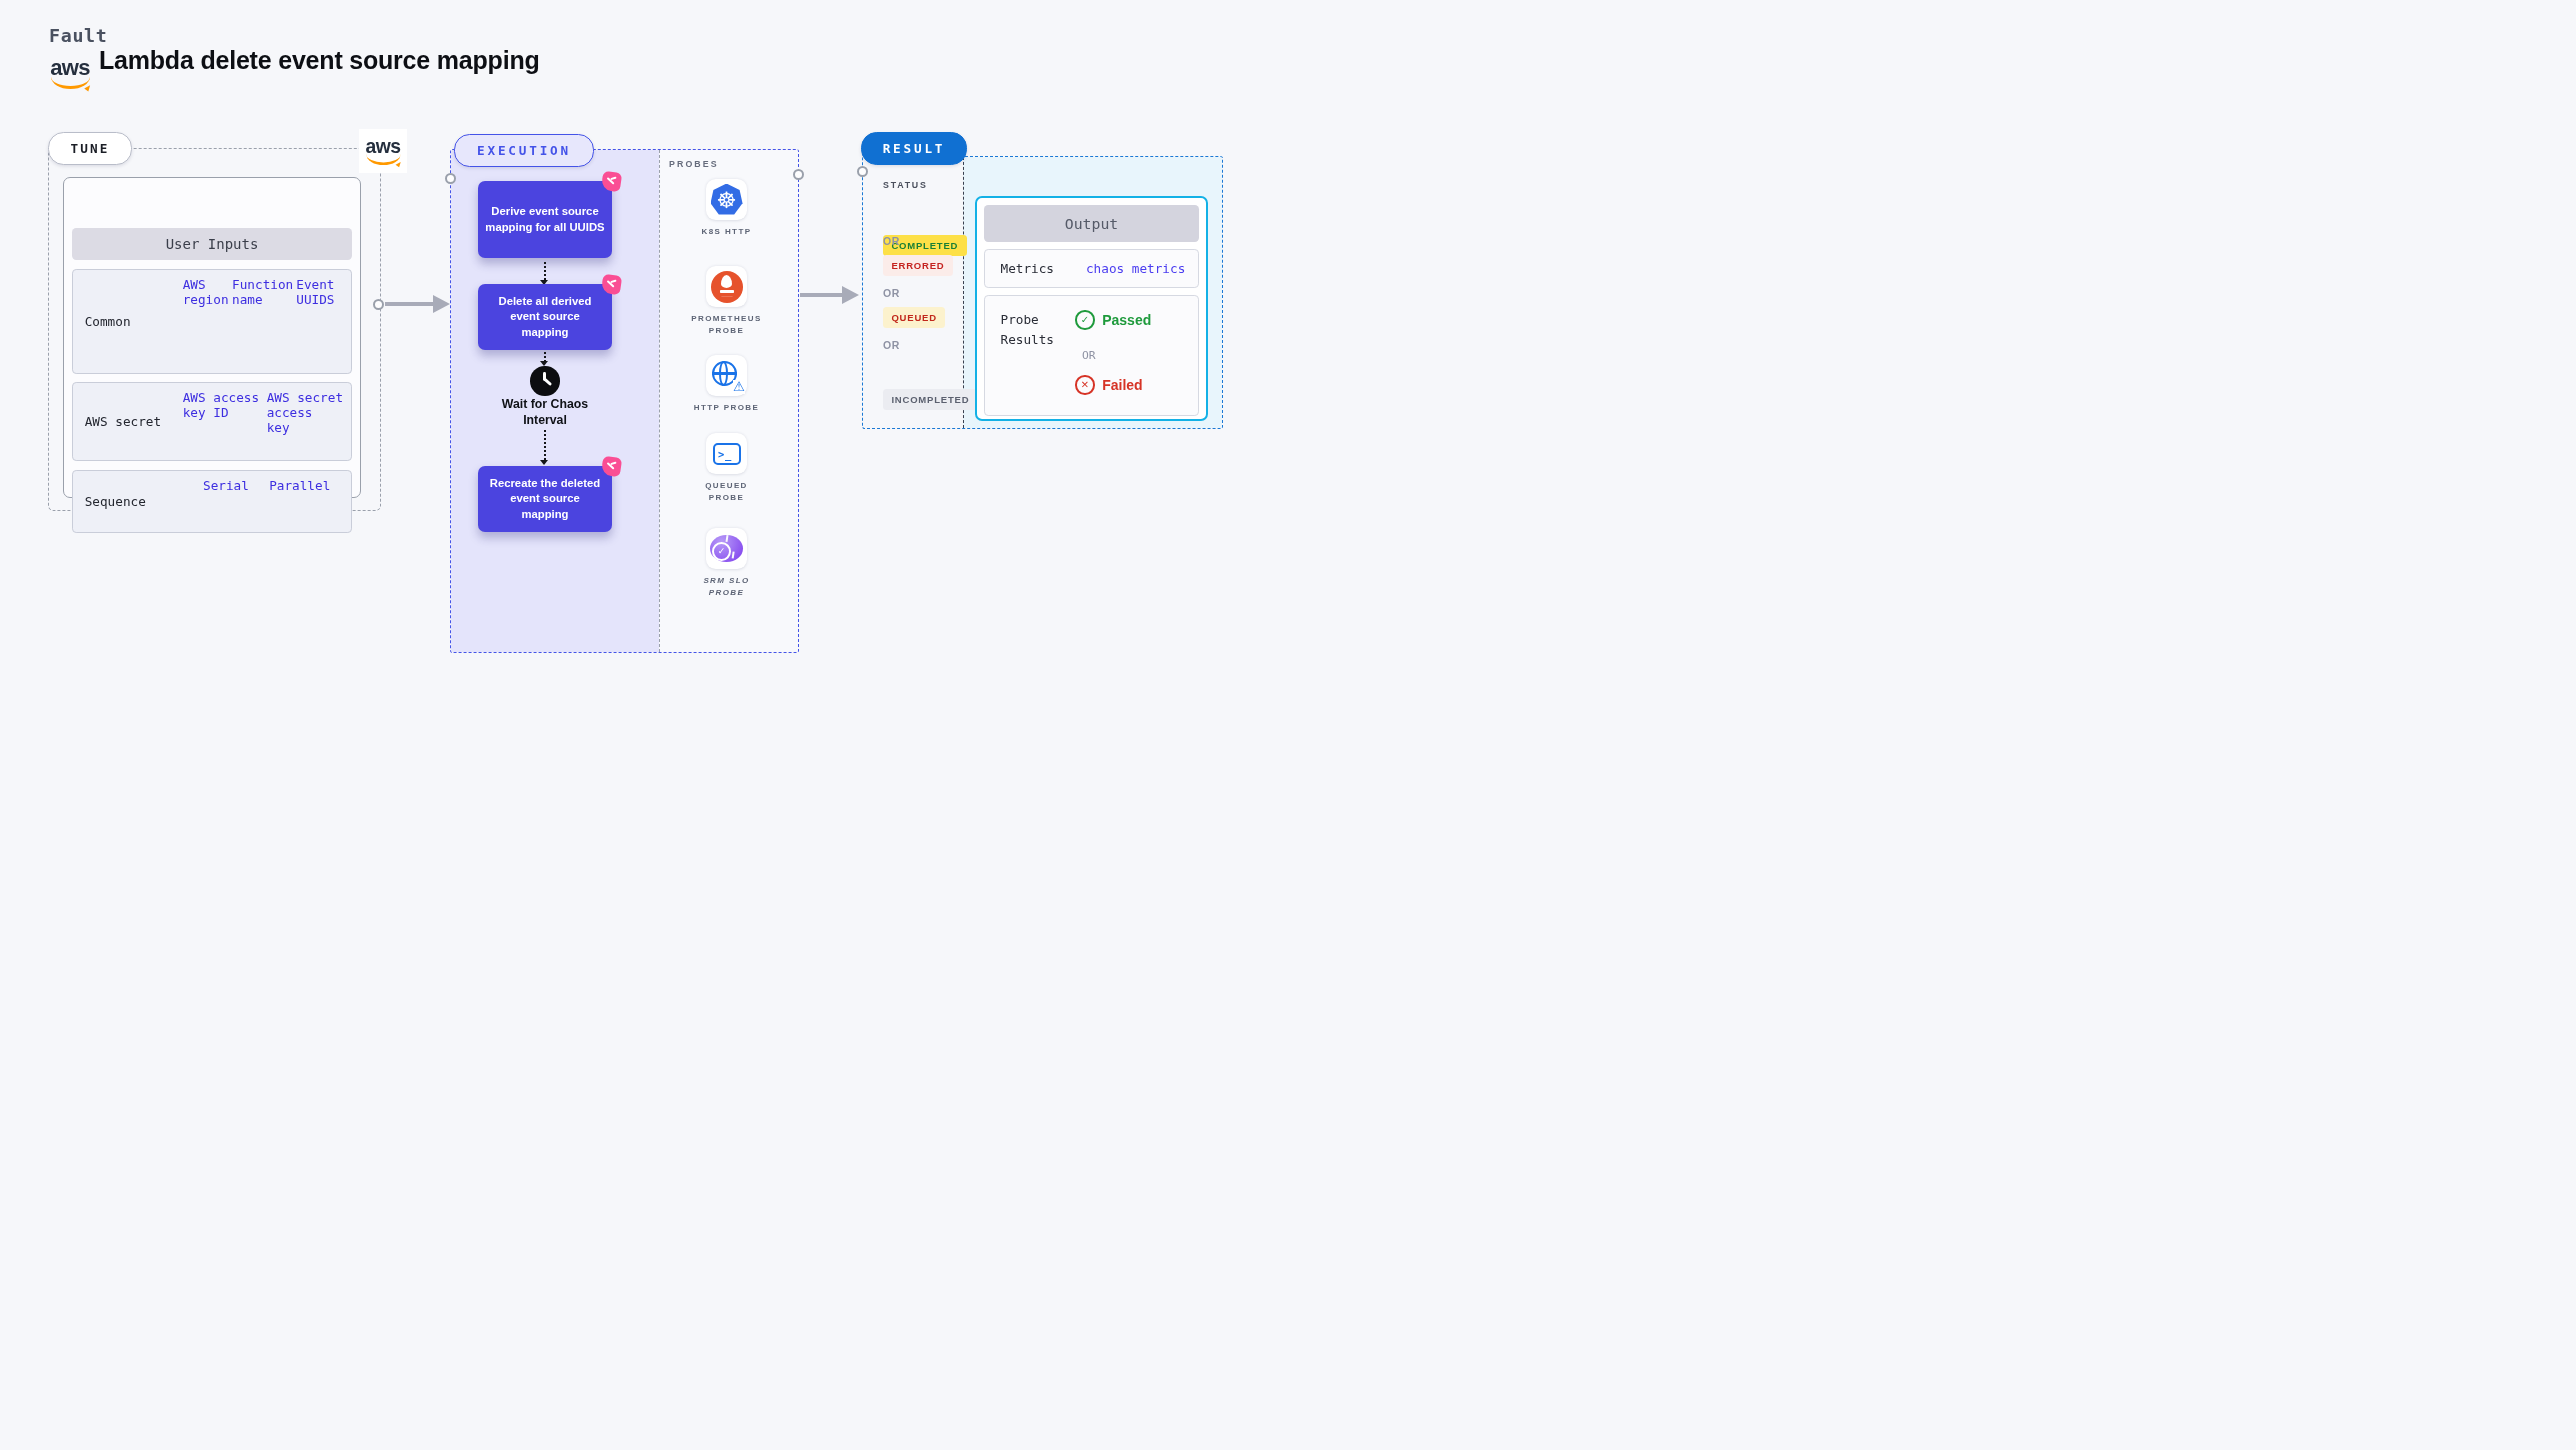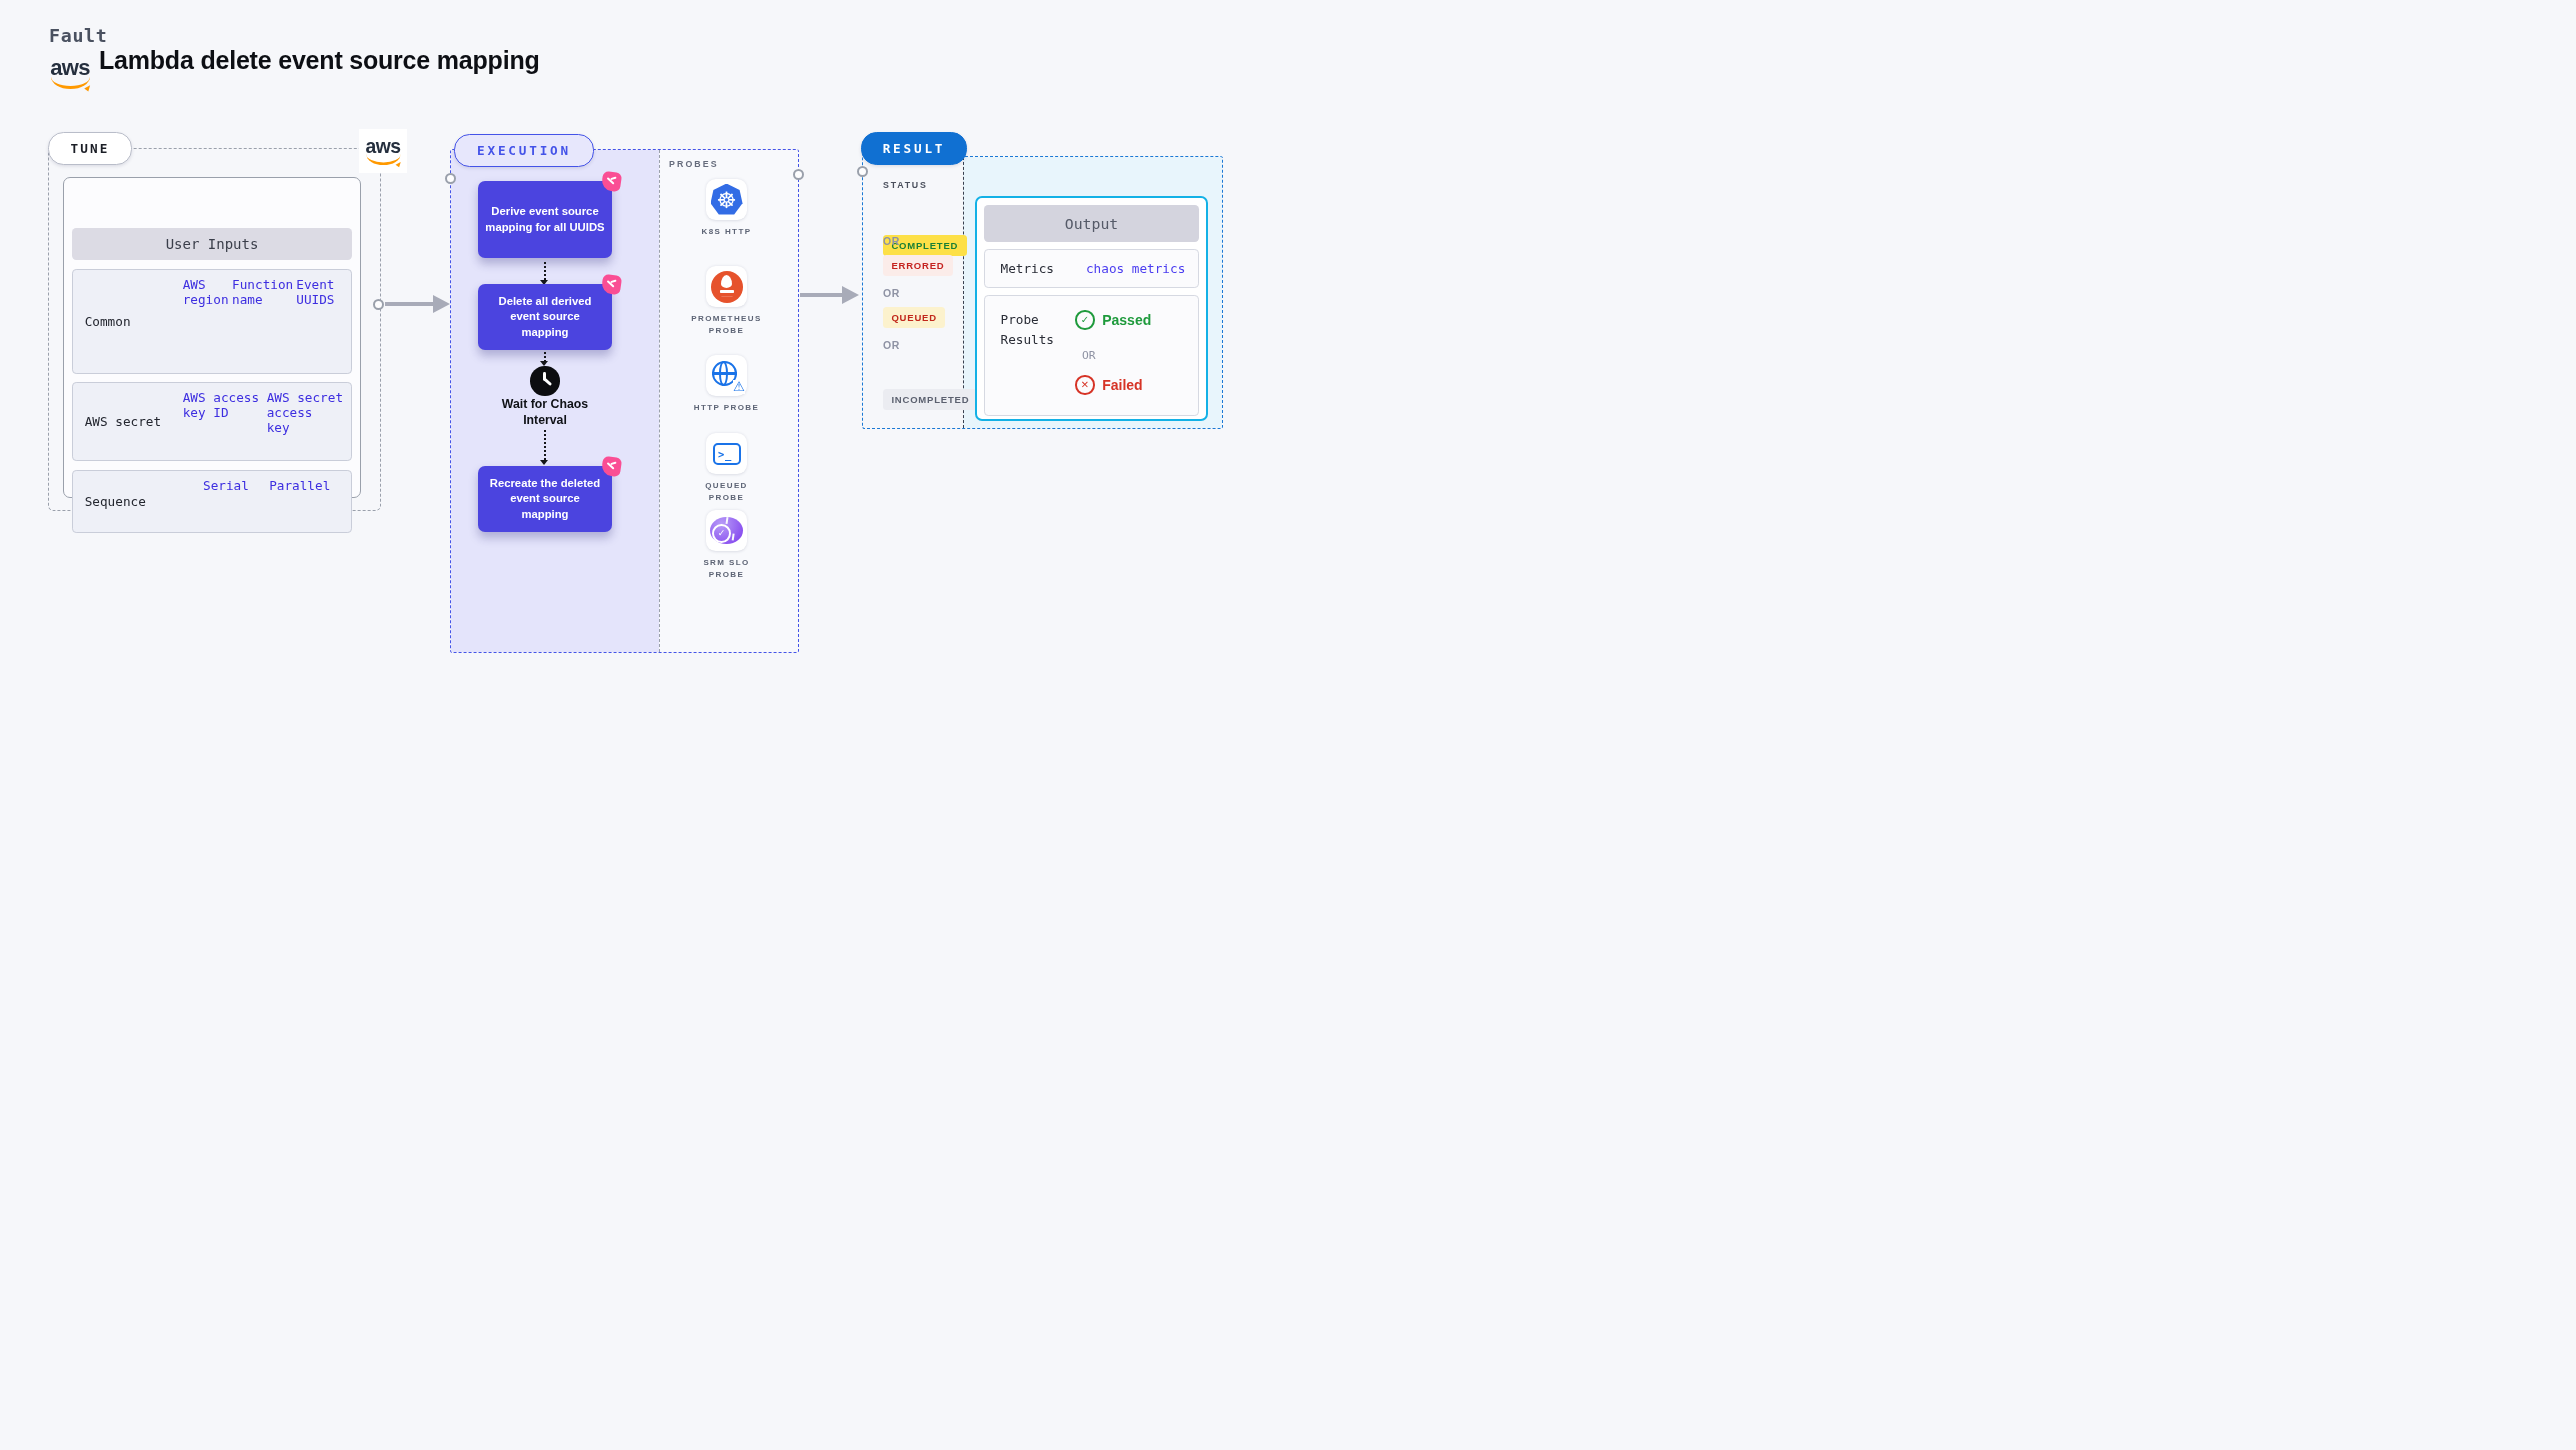--- a/index.html
+++ b/index.html
@@ -222,21 +222,21 @@
   </div>
 
   <div class="abs probe" style="top:433px;">
     <div class="probe-card">
       <div class="icon-cmd mono">&gt;_</div>
     </div>
     <div class="probe-label preline">QUEUED
 PROBE</div>
   </div>
 
-  <div class="abs probe" style="top:510px;">
+  <div class="abs probe" style="top:528px;font-style:italic;">
     <div class="probe-card">
       <div class="icon-srm"></div>
     </div>
     <div class="probe-label preline">SRM SLO
 PROBE</div>
   </div>
 
   <div class="abs harrow-line" style="left:800px;top:293px;width:42px;"></div>
   <div class="abs harrow-head" style="left:842px;top:286px;"></div>
 

